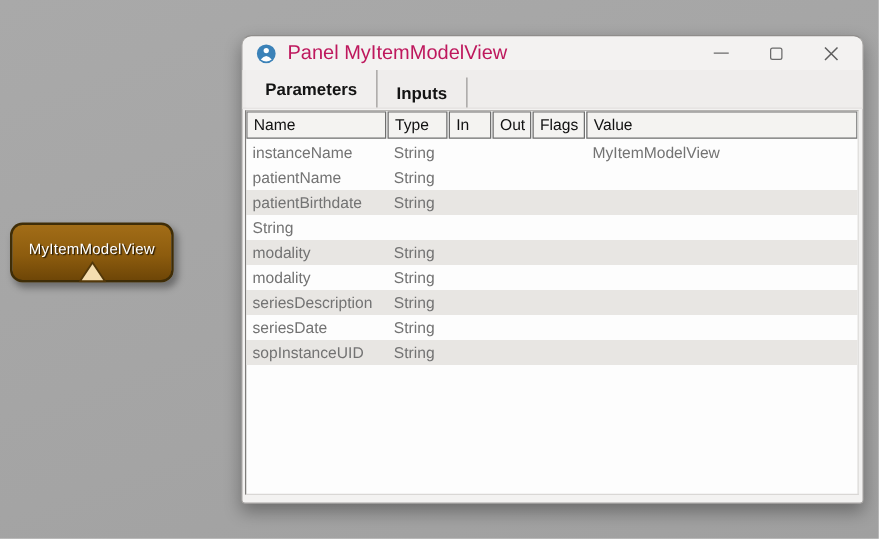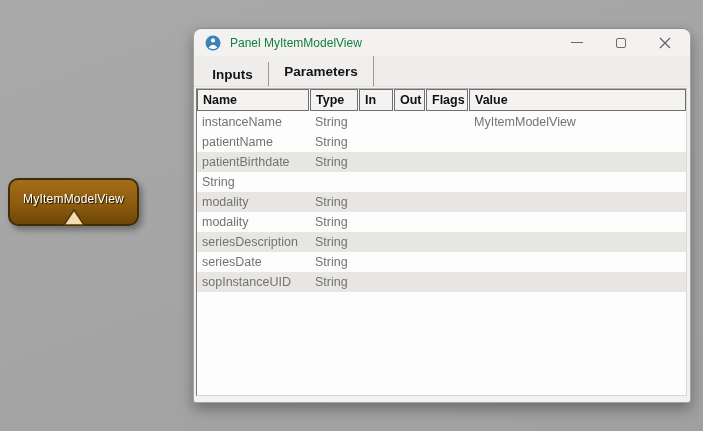--- a/index.html
+++ b/index.html
@@ -36,21 +36,21 @@
     border:1px solid #a5a3a1; border-top-color:#8f8d8b;
     border-radius:8px 8px 3px 3px;
     box-shadow:0 6px 14px rgba(0,0,0,0.33);
     display:flex; flex-direction:column;
   }
   .titlebar {
     height:27px; display:flex; align-items:center;
     padding:0 8px 0 11px; flex:0 0 auto;
   }
   .app-icon { width:16px; height:16px; margin-right:9px; flex:0 0 auto; }
-  .title-text { font-size:12px; color:#15803d; }
+  .title-text { font-size:16px; color:#be185d; }
   .win-controls { margin-left:auto; display:flex; align-items:center; gap:30px; padding-right:10px; }
   .win-btn { width:14px; height:14px; display:flex; align-items:center; justify-content:center; cursor:default; }
   .btn-min  { width:12px; height:1px; background:#6b6b6b; }
   .btn-max  { width:10px; height:10px; border:1px solid #6b6b6b; border-radius:2px; }
   .btn-close svg { display:block; }
 
   .tabbar {
     height:31px; background:#efedec; display:flex; align-items:stretch;
     flex:0 0 auto; padding-left:3px;
     border-bottom:1px solid #e3e1df;
@@ -66,21 +66,21 @@
     flex:1 1 auto; margin:1px 3px 6px 2px;
     background:#fdfdfd;
     border-left:1px solid #7e7c7a; border-top:1px solid #b5b3b1;
     border-right:1px solid #d9d7d5; border-bottom:1px solid #d9d7d5;
     overflow:hidden; display:flex; flex-direction:column;
   }
   .thead { display:flex; flex:0 0 23px; background:#fdfdfd; }
   .th {
     background:#f4f3f1; border:1px solid #6f6f6f;
     margin:0 1px 1px 0; font-size:12.5px; color:#111;
-    display:flex; align-items:center; padding-left:5px; cursor:default;font-weight:bold;
+    display:flex; align-items:center; padding-left:5px; cursor:default;
   }
   .th:last-child { margin-right:0; flex:1 1 auto; }
   .tbody { flex:1 1 auto; }
   .trow {
     display:grid; grid-template-columns:113px 49px 35px 32px 43px auto;
     height:20px; line-height:20px; font-size:12.5px; color:#737373;
     background:#fdfdfd; cursor:default;
   }
   .trow.alt { background:#e8e6e3; }
   .tcell { padding-left:5px; white-space:nowrap; overflow:hidden; }
@@ -113,25 +113,25 @@
         </div>
       <div class="win-btn btn-close">
         <svg width="12" height="12" viewBox="0 0 12 12">
           <path d="M1 1 L11 11 M11 1 L1 11" stroke="#5e5e5e" stroke-width="1.2"></path>
         </svg>
       </div>
     </div>
   </div>
 
   <div class="tabbar">
+    <div class="tab active">
+      <span>Parameters</span>
+    </div>
     <div class="tab inactive">
       <span>Inputs</span>
-    </div>
-    <div class="tab active">
-      <span>Parameters</span>
     </div>
   </div>
 
   <div class="tablewrap">
     <div class="thead">
       <div class="th" style="width:112px">Name</div>
       <div class="th" style="width:48px">Type</div>
       <div class="th" style="width:34px">In</div>
       <div class="th" style="width:31px">Out</div>
       <div class="th" style="width:42px">Flags</div>

